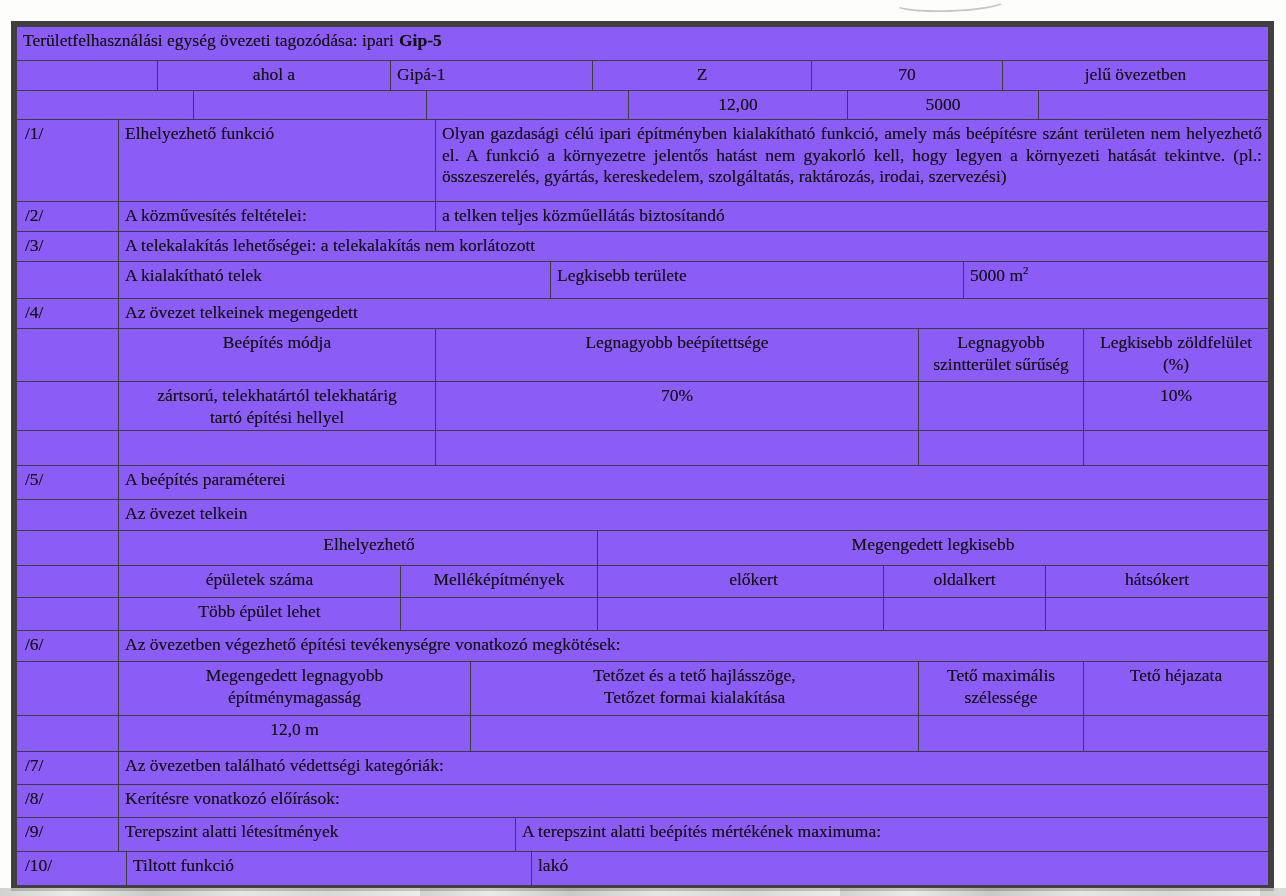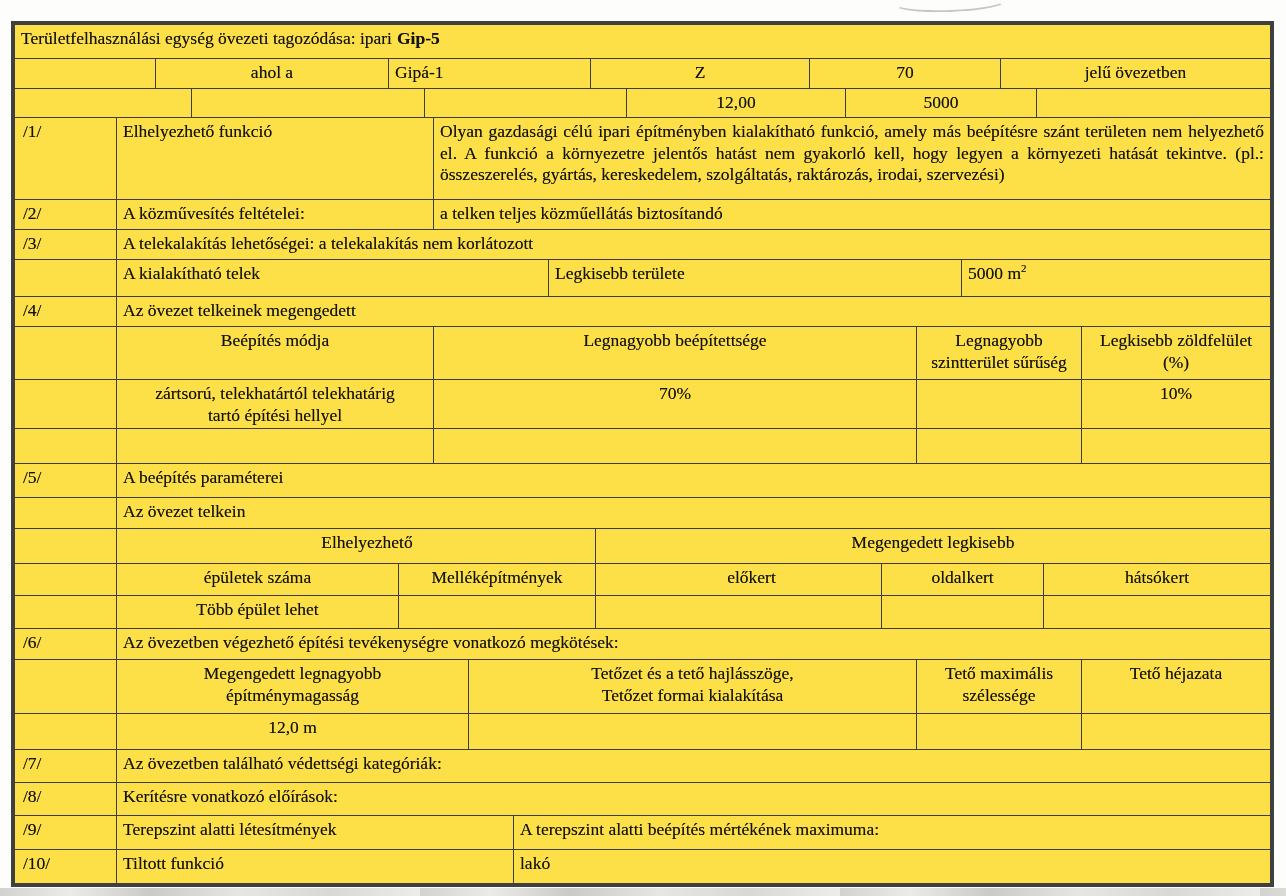--- a/index.html
+++ b/index.html
@@ -22,22 +22,22 @@
   }
   .scan-bottom-band{
     position:absolute;left:0;bottom:0;width:1286px;height:8px;
     background:repeating-linear-gradient(90deg,
       #c7c7c2 0px,#e6e6e2 70px,#bdbdb8 150px,#e0e0db 240px,#cfcfca 330px,#e8e8e4 420px);
     opacity:.8;
   }
   
   .tbl{
     position:absolute;left:11px;top:21px;width:1263px;
-    border:4px solid #404040;
-    background:#fde047;
+    border:6px solid #404040;
+    background:#8b5cf6;
     box-sizing:border-box;
   }
   .r{display:flex;box-sizing:border-box;border-top:1px solid #3d3d3d;align-items:stretch;}
   .r:first-child{border-top:none;}
   .c{
     box-sizing:border-box;border-left:1px solid #3d3d3d;
     padding:3px 6px 1px 6px;overflow:hidden;
     font-size:17.5px;line-height:1.24;
     text-shadow:0 0 .6px rgba(20,20,20,.55);
   }
@@ -48,21 +48,21 @@
   .pre{white-space:pre-line;}
   .fx{flex:1 1 auto;}
   .bold{font-weight:bold;margin-left:5px;}
   sup{font-size:11px;line-height:0;}
   
   .h-title{height:33px;} .h-z1{height:30px;} .h-z2{height:29px;padding-left:36px;}
   .h-r1{height:82px;} .h-r2{height:30px;} .h-r3{height:30px;} .h-kial{height:37px;}
   .h-r4{height:30px;} .h-r4h{height:53px;} .h-r4d{height:49px;} .h-r4e{height:35px;}
   .h-r5{height:34px;} .h-r5a{height:31px;} .h-r5b{height:35px;} .h-r5c{height:32px;} .h-r5d{height:33px;}
   .h-r6{height:31px;} .h-r6h{height:54px;} .h-r6d{height:36px;}
-  .h-r7{height:33px;} .h-r8{height:33px;} .h-r9{height:34px;} .h-r10{height:34px;}
+  .h-r7{height:33px;} .h-r8{height:33px;} .h-r9{height:34px;} .h-r10{height:34px;gap:8px;}
   
   .w-num{width:101px;flex:0 0 101px;}
   .wz1{width:140px;flex:0 0 140px;} .wz2{width:233px;flex:0 0 233px;}
   .wz3{width:202px;flex:0 0 202px;} .wz4{width:219px;flex:0 0 219px;} .wz5{width:191px;flex:0 0 191px;}
   .w-lab{width:317px;flex:0 0 317px;}
   .w-kial1{width:432px;flex:0 0 432px;} .w-kial2{width:413px;flex:0 0 413px;}
   .w-b4a{width:317px;flex:0 0 317px;} .w-b4b{width:483px;flex:0 0 483px;} .w-b4c{width:165px;flex:0 0 165px;}
   .w-elh{width:479px;flex:0 0 479px;padding-left:28px;}
   .w-5a{width:282px;flex:0 0 282px;} .w-5b{width:197px;flex:0 0 197px;}
   .w-5c{width:286px;flex:0 0 286px;padding-left:32px;} .w-5d{width:162px;flex:0 0 162px;}

